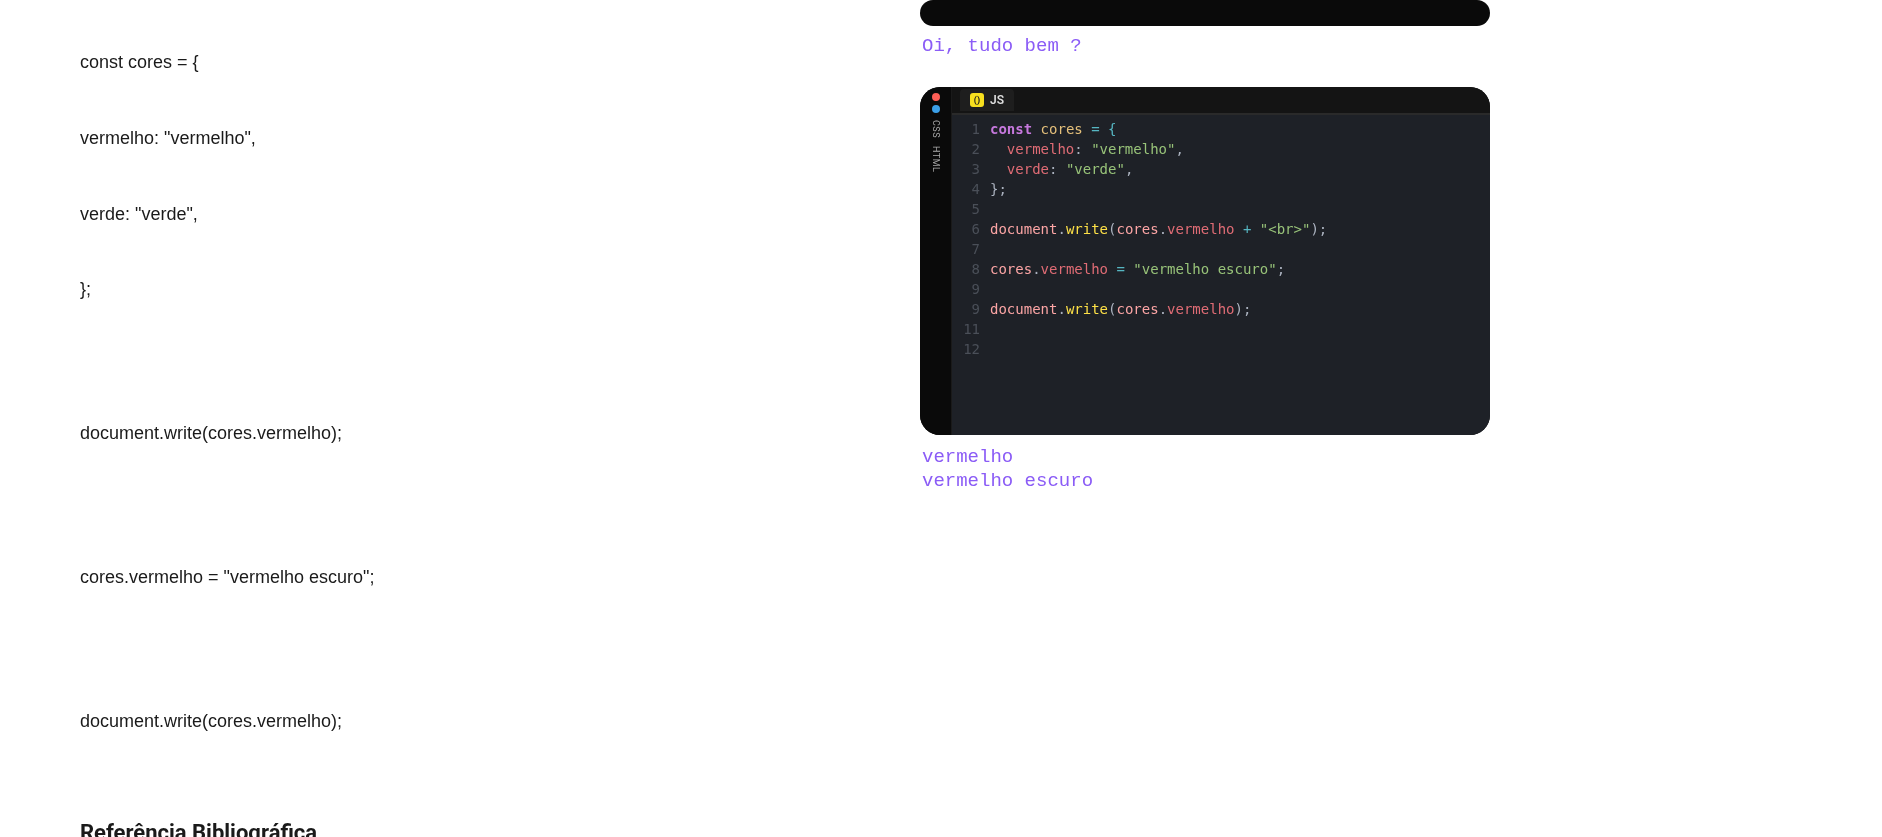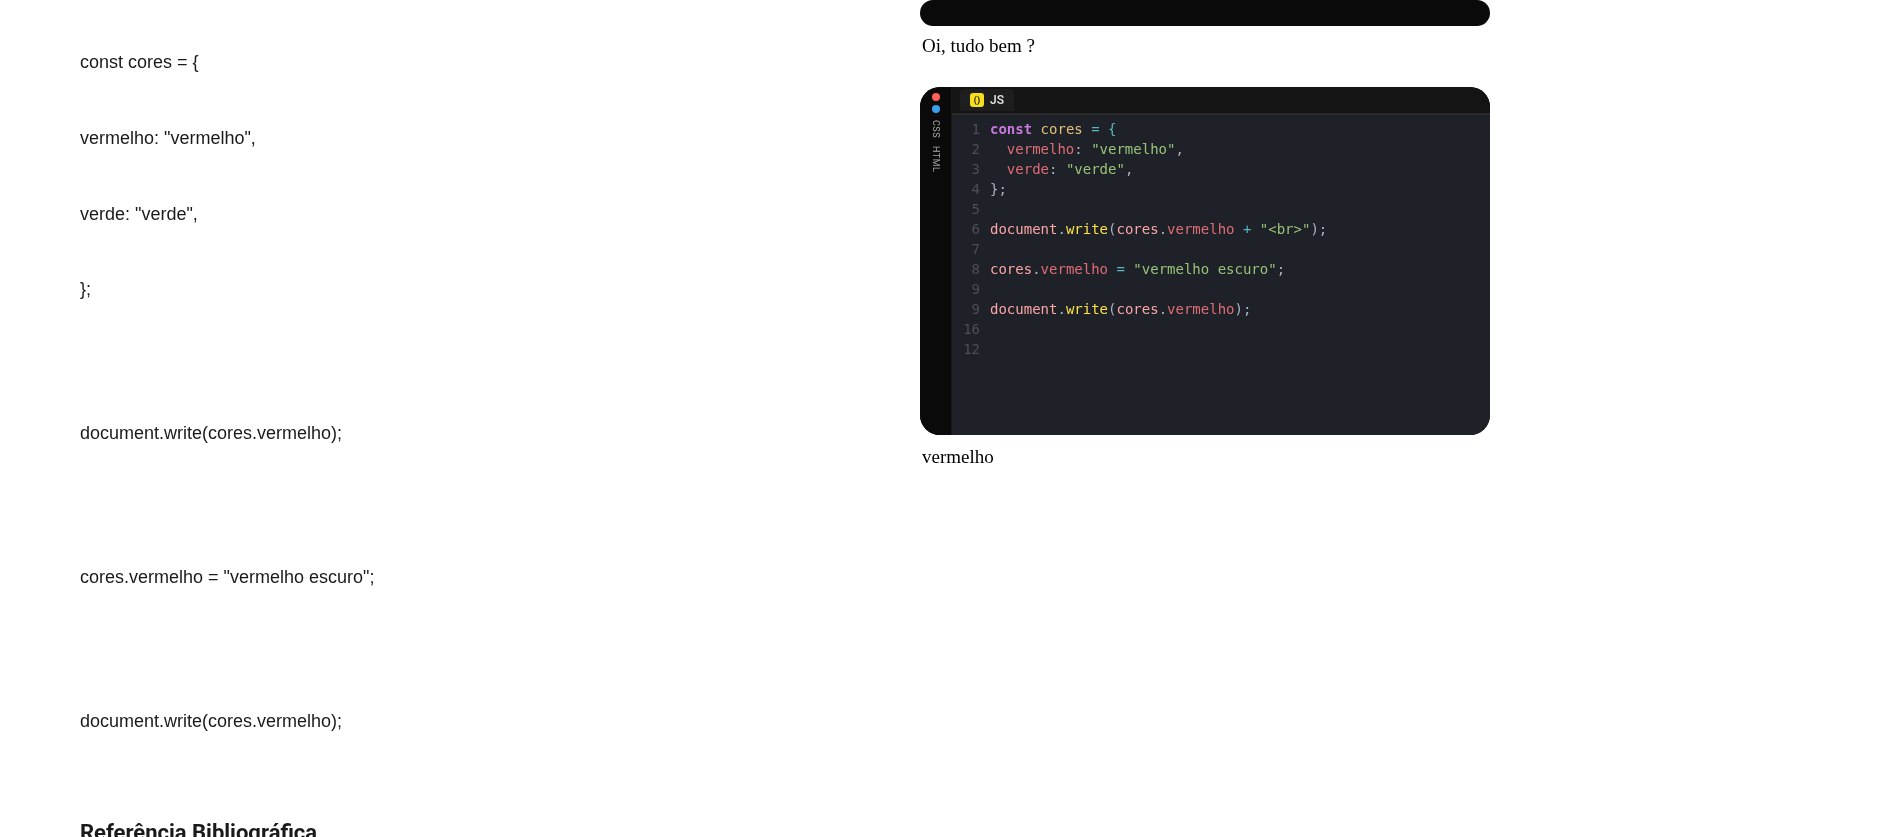--- a/index.html
+++ b/index.html
@@ -36,23 +36,23 @@
     }
     .spacer { height: 18px; }
     .section-heading {
       font-size: 22px;
       font-weight: 700;
       margin-top: 36px;
       margin-bottom: 18px;
       color: #1a1a1a;
     }
     .editor-output {
-      font-family: Liberation Serif, serif;
+      font-family: Liberation Mono, monospace;
       font-size: 19px;
-      color: #000000;
+      color: #8b5cf6;
       margin-top: 8px;
       margin-bottom: 28px;
       padding-left: 2px;
       line-height: 1.3;
     }
     .editor-block {
       background: #0a0a0a;
       border-radius: 20px;
       overflow: hidden;
       width: 570px;
@@ -206,21 +206,21 @@
               <div>1</div>
               <div>2</div>
               <div>3</div>
               <div>4</div>
               <div>5</div>
               <div>6</div>
               <div>7</div>
               <div>8</div>
               <div>9</div>
               <div>9</div>
-              <div>16</div>
+              <div>11</div>
               <div>12</div>
             </div>
             <div class="code-content">
               <div><span class="kw">const</span> <span class="ident">cores</span><span class="op"> = {</span></div>
               <div>  <span class="prop">vermelho</span><span class="punc">: </span><span class="str">"vermelho"</span><span class="punc">,</span></div>
               <div>  <span class="prop">verde</span><span class="punc">: </span><span class="str">"verde"</span><span class="punc">,</span></div>
               <div><span class="punc">};</span></div>
               <div></div>
               <div><span class="obj">document</span><span class="punc">.</span><span class="func">write</span><span class="punc">(</span><span class="obj">cores</span><span class="punc">.</span><span class="prop">vermelho</span> <span class="op">+</span> <span class="str">"&lt;br&gt;"</span><span class="punc">);</span></div>
               <div></div>
@@ -230,15 +230,16 @@
               <div></div>
               <div></div>
             </div>
           </div>
         </div>
       </div>
     </div>
 
     <div class="editor-output" style="margin-top:10px;">
       <div>vermelho</div>
+      <div>vermelho escuro</div>
     </div>
   </div>
 </div>
 
 </body></html>

